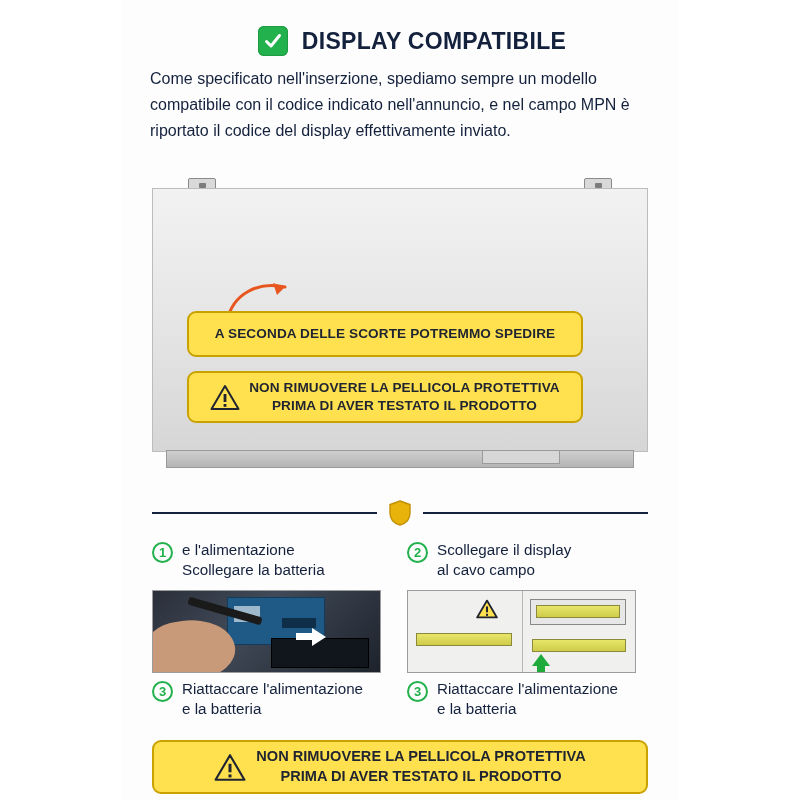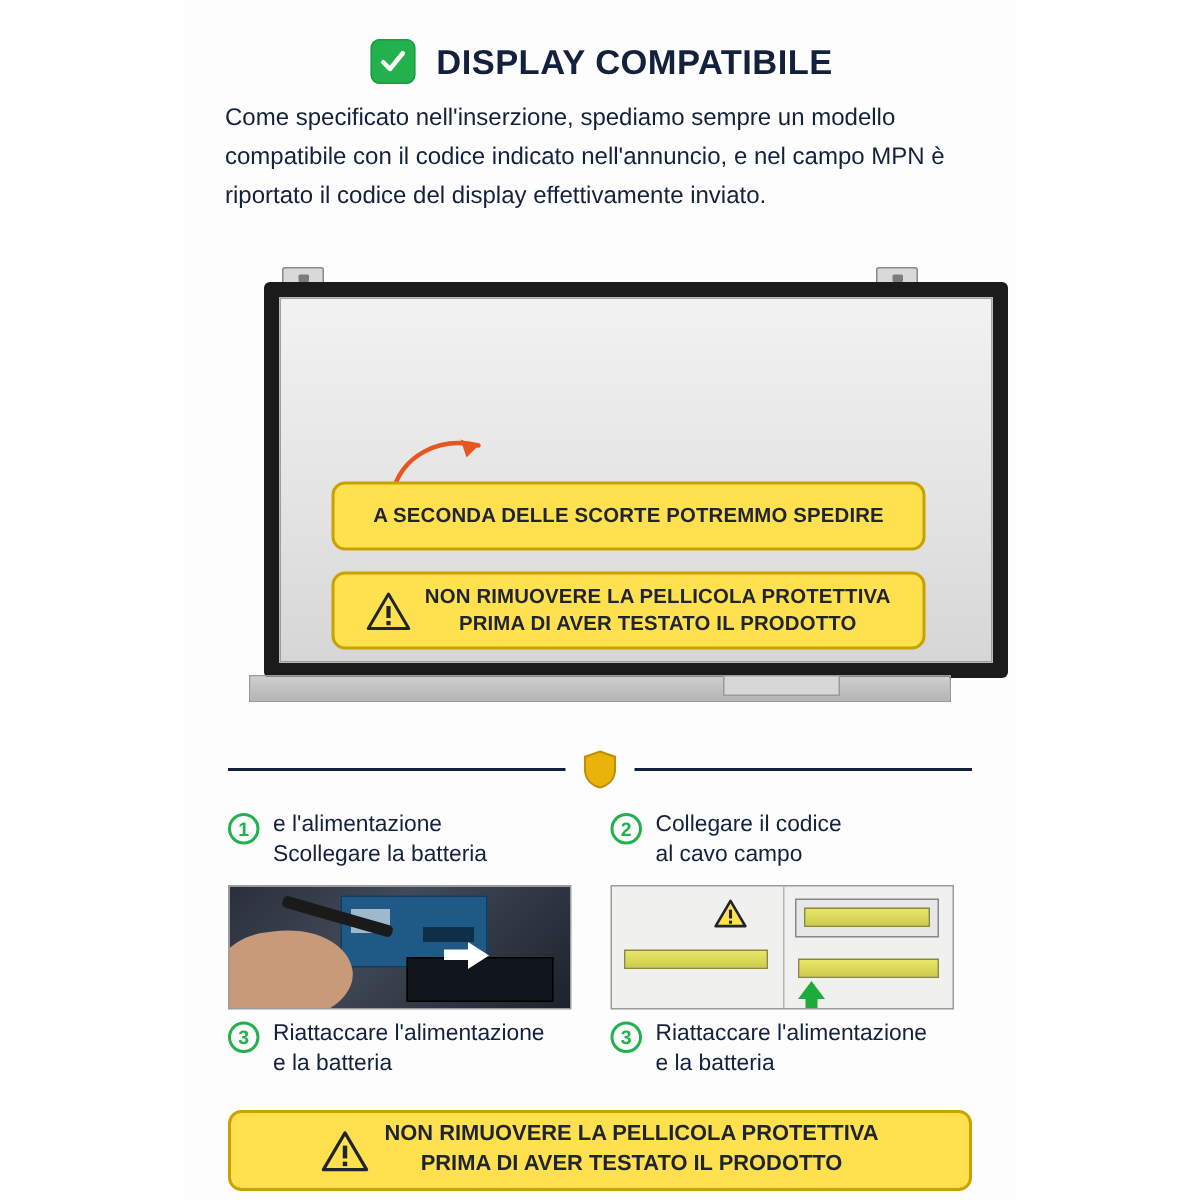--- a/index.html
+++ b/index.html
@@ -38,21 +38,21 @@
   .side-shade-right {
     position: absolute;
     right: 0; top: 0;
     width: 122px; height: 800px;
     background: #ffffff;
   }
 
   
   .header-row {
     position: absolute;
-    left: 1px; top: 26px;
+    left: 12px; top: 26px;
     width: 556px;
     display: flex;
     align-items: center;
     justify-content: center;
     gap: 14px;
   }
   .check-badge {
     width: 30px; height: 30px;
     border-radius: 6px;
     background: #22b14c;
@@ -110,22 +110,20 @@
     border-radius: 1px;
   }
   .panel-body {
     position: absolute;
     left: 0; top: 16px;
     width: 496px;
     height: 264px;
     background: #1b1b1b;
     border-radius: 4px;
     box-sizing: border-box;
-    padding: 10px;
-    margin-left: 24px;
   }
   .panel-screen {
     width: 100%;
     height: 100%;
     background: linear-gradient(180deg,#f2f2f2 0%, #e4e4e4 55%, #d6d6d6 100%);
     border: 1px solid #bcbcbc;
     box-sizing: border-box;
     position: relative;
     overflow: hidden;
   }
@@ -470,21 +468,21 @@
             <div>Riattaccare l'alimentazione</div>
             <div>e la batteria</div>
           </div>
         </div>
       </div>
 
       <div class="col">
         <div class="step-line">
           <div class="num">2</div>
           <div class="step-text">
-            <div>Collegare il codice</div>
+            <div>Scollegare il display</div>
             <div>al cavo campo</div>
           </div>
         </div>
         <div class="photo photo-b">
           <div class="divider-v"></div>
           <div class="conn-box" style="left:122px; top:8px; width:96px; height:26px;"></div>
           <div class="flat-strip" style="left:128px; top:14px; width:84px;"></div>
           <div class="flat-strip" style="left:8px; top:42px; width:96px;"></div>
           <div class="flat-strip" style="left:124px; top:48px; width:94px;"></div>
           <svg width="22" height="20" viewBox="0 0 30 27" style="position:absolute; left:68px; top:8px;" aria-hidden="true">

